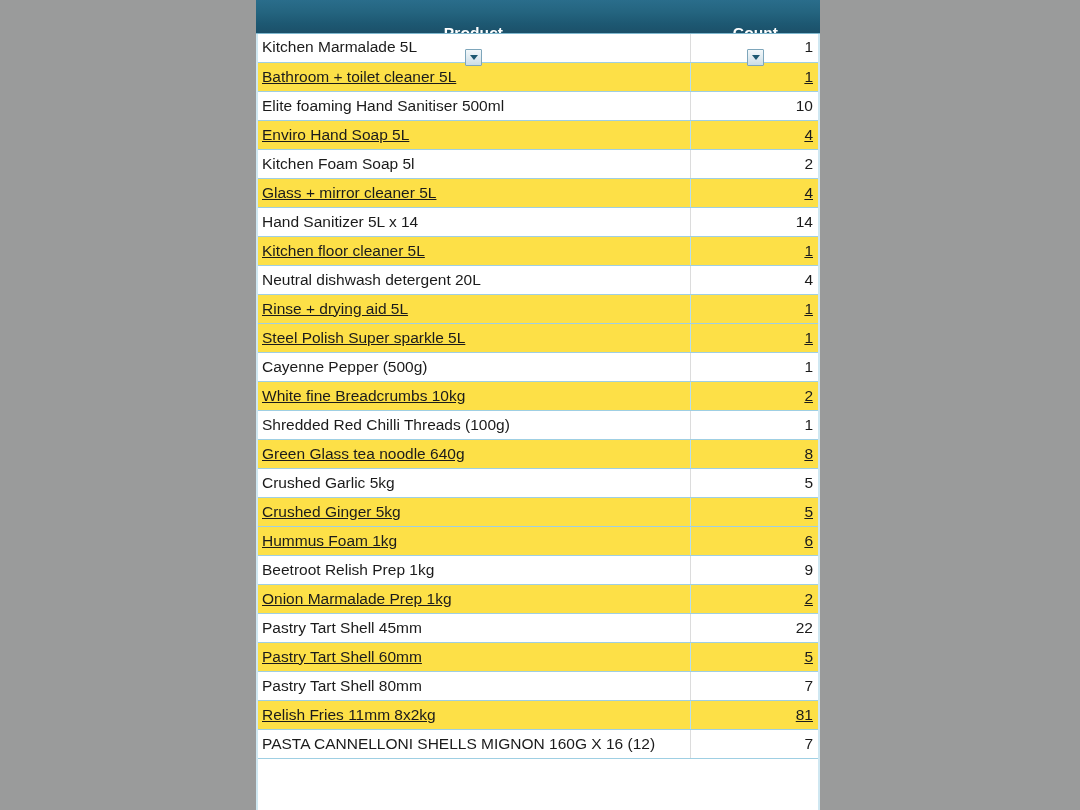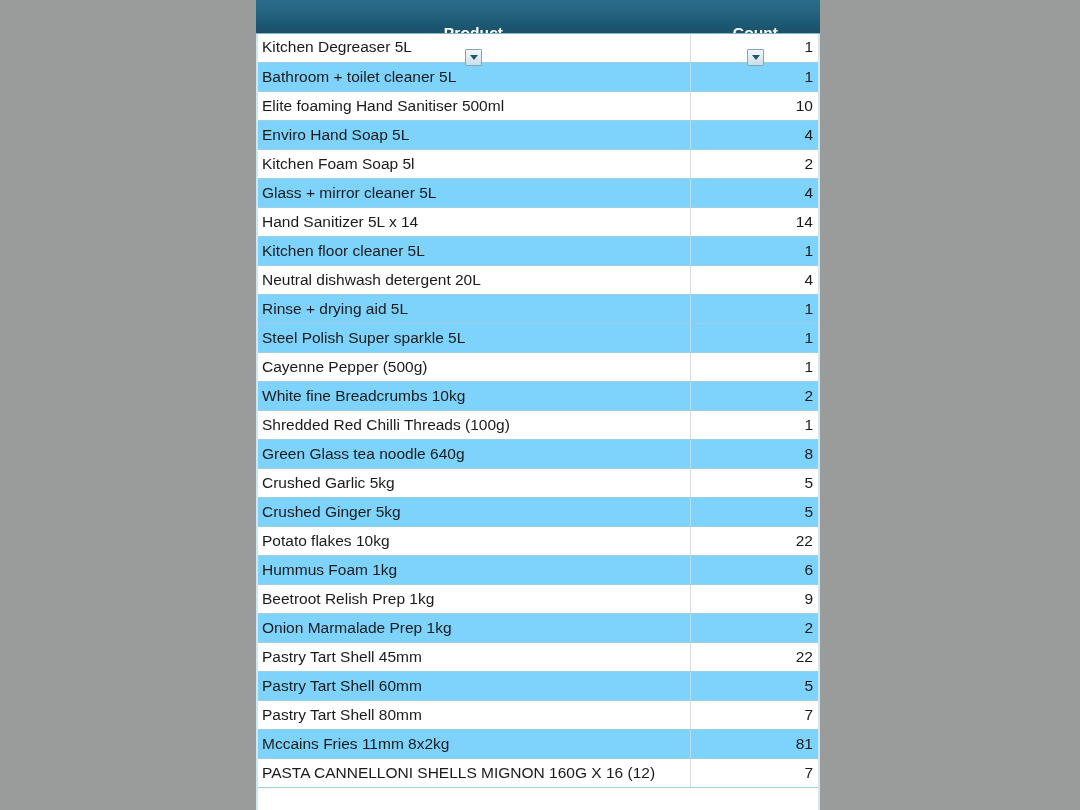--- a/index.html
+++ b/index.html
@@ -115,21 +115,21 @@
   }
   tbody td.product-cell {
     text-align: left;
   }
   tbody td.count-cell {
     text-align: right;
     padding-right: 7px;
   }
 
   tr.row-white td        { background: #ffffff; }
-  tr.row-blue  td        { background: #7dd3fc; }
+  tr.row-blue  td        { background: #fde047; text-decoration: underline; }
 
   
   tr.row-white td.product-cell { border-right: 1px solid #dcdcdc; }
   tr.row-blue  td.product-cell { border-right: 1px solid #b5e0f0; }
 
   
   .edge-left, .edge-right {
     position: absolute;
     top: 0;
     width: 2px;
@@ -172,21 +172,21 @@
               <span class="th-label">Count</span>
               <span class="filter-btn">
                 <span class="caret"></span>
               </span>
             </div>
           </th>
         </tr>
       </thead>
       <tbody id="table-body">
           <tr class="row-white">
-            <td class="product-cell">Kitchen Degreaser 5L</td>
+            <td class="product-cell">Kitchen Marmalade 5L</td>
             <td class="count-cell">1</td>
           </tr>
           <tr class="row-blue">
             <td class="product-cell">Bathroom + toilet cleaner 5L</td>
             <td class="count-cell">1</td>
           </tr>
           <tr class="row-white">
             <td class="product-cell">Elite foaming Hand Sanitiser 500ml</td>
             <td class="count-cell">10</td>
           </tr>
@@ -239,24 +239,20 @@
             <td class="count-cell">8</td>
           </tr>
           <tr class="row-white">
             <td class="product-cell">Crushed Garlic 5kg</td>
             <td class="count-cell">5</td>
           </tr>
           <tr class="row-blue">
             <td class="product-cell">Crushed Ginger 5kg</td>
             <td class="count-cell">5</td>
           </tr>
-          <tr class="row-white">
-            <td class="product-cell">Potato flakes 10kg</td>
-            <td class="count-cell">22</td>
-          </tr>
           <tr class="row-blue">
             <td class="product-cell">Hummus Foam 1kg</td>
             <td class="count-cell">6</td>
           </tr>
           <tr class="row-white">
             <td class="product-cell">Beetroot Relish Prep 1kg</td>
             <td class="count-cell">9</td>
           </tr>
           <tr class="row-blue">
             <td class="product-cell">Onion Marmalade Prep 1kg</td>
@@ -268,21 +264,21 @@
           </tr>
           <tr class="row-blue">
             <td class="product-cell">Pastry Tart Shell 60mm</td>
             <td class="count-cell">5</td>
           </tr>
           <tr class="row-white">
             <td class="product-cell">Pastry Tart Shell 80mm</td>
             <td class="count-cell">7</td>
           </tr>
           <tr class="row-blue">
-            <td class="product-cell">Mccains Fries 11mm 8x2kg</td>
+            <td class="product-cell">Relish Fries 11mm 8x2kg</td>
             <td class="count-cell">81</td>
           </tr>
           <tr class="row-white">
             <td class="product-cell">PASTA CANNELLONI SHELLS MIGNON 160G X 16 (12)</td>
             <td class="count-cell">7</td>
           </tr>
         </tbody>
     </table>
 
     <div class="header-shadow"></div>

